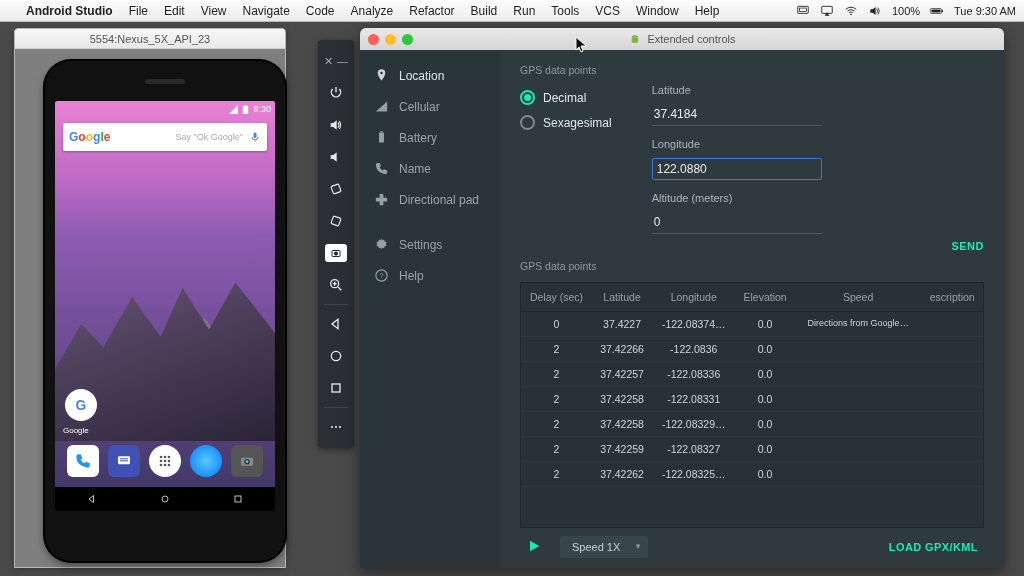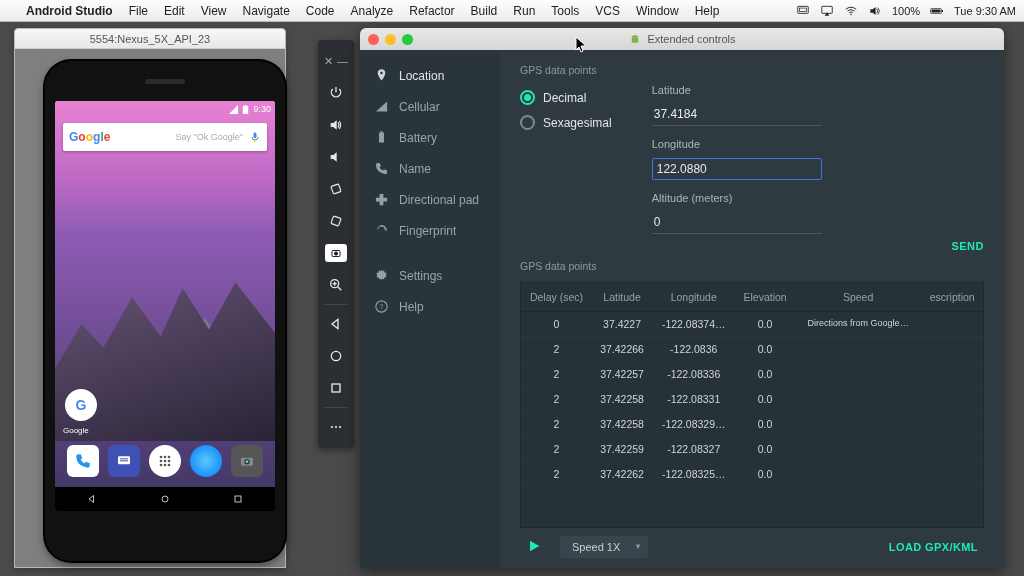--- a/index.html
+++ b/index.html
@@ -354,26 +354,20 @@
             <path d="M6 3 Q3 3 3 6 Q3 18 18 21 Q21 21 21 18 L21 15 L16 13 L14 15 Q10 13 9 10 L11 8 L9 3 Z"></path>
           </svg>
           <span>Name</span>
         </div>
       <div class="item">
           <svg viewBox="0 0 24 24">
             <path d="M9 3h6v6h6v6h-6v6H9v-6H3V9h6z"></path>
           </svg>
           <span>Directional pad</span>
         </div>
-      <div class="item">
-          <svg viewBox="0 0 24 24">
-            <path d="M12 4a8 8 0 0 1 8 8M8 6a6 6 0 0 1 10 4M6 10a6 6 0 0 1 12 2" fill="none" stroke="#96a0a3" stroke-width="1.5"></path>
-          </svg>
-          <span>Fingerprint</span>
-        </div>
       <div class="gap"></div>
       <div class="item">
           <svg viewBox="0 0 24 24">
             <circle cx="12" cy="12" r="3" fill="#2a353b"></circle>
             <path d="M12 2l1 3 3-1 1 3 3 1-1 3 1 3-3 1-1 3-3-1-1 3-1-3-3 1-1-3-3-1 1-3-1-3 3-1 1-3 3 1z"></path>
           </svg>
           <span>Settings</span>
         </div>
       <div class="item">
           <svg viewBox="0 0 24 24">

